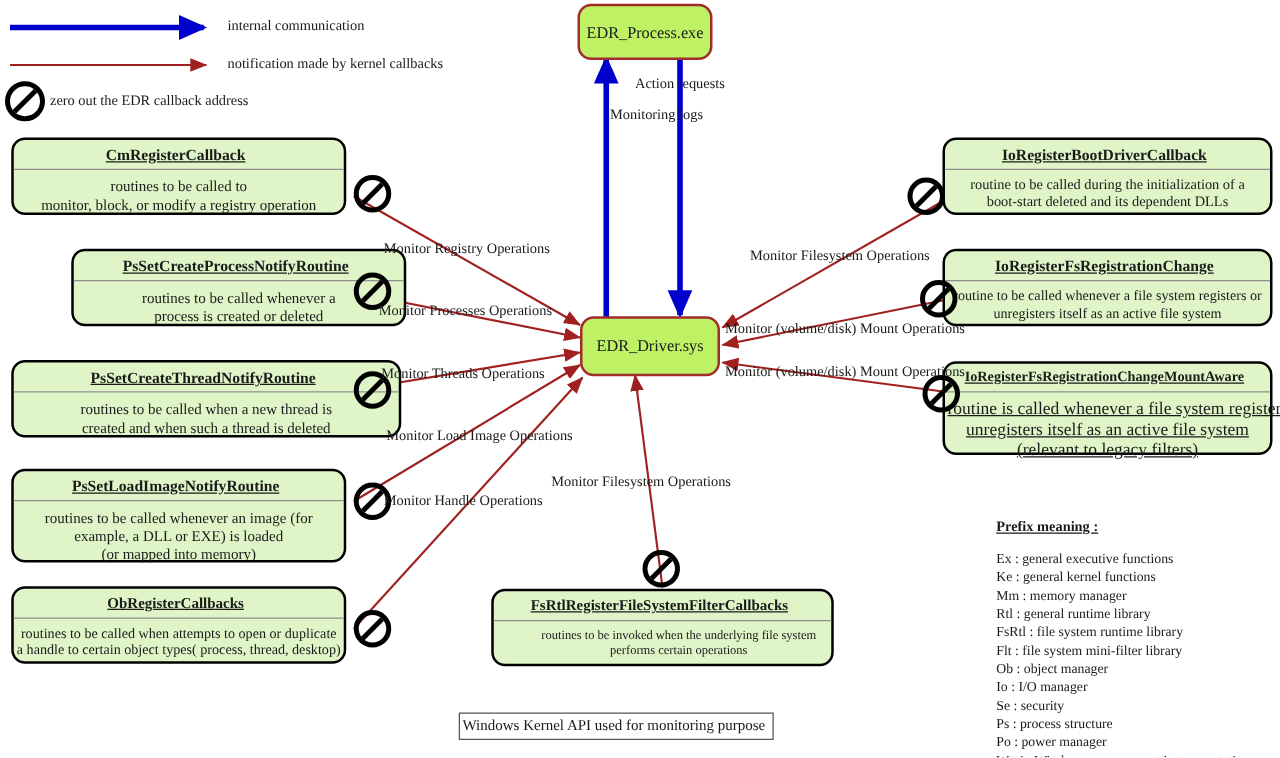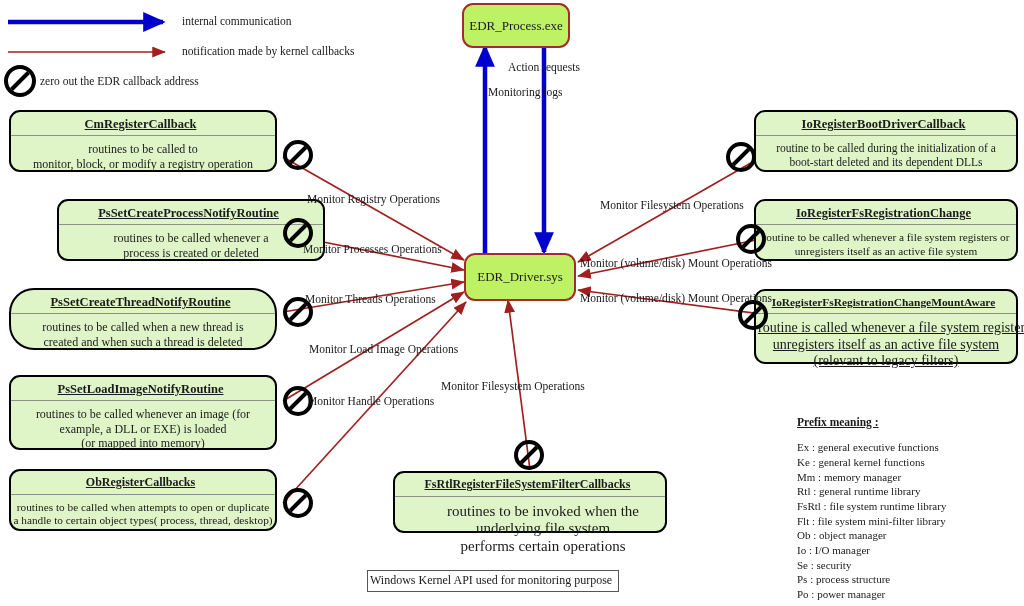--- a/index.html
+++ b/index.html
@@ -96,21 +96,21 @@
     <div class="desc">routines to be called to
 monitor, block, or modify a registry operation</div>
   </div>
 
   <div class="node" style="left:9px;top:199px;width:268px;height:62px;margin-left:48px;">
     <div class="title">PsSetCreateProcessNotifyRoutine</div>
     <div class="desc">routines to be called whenever a
 process is created or deleted</div>
   </div>
 
-  <div class="node" style="left:9px;top:288px;width:268px;height:62px;border-radius:25px;">
+  <div class="node" style="left:9px;top:288px;width:312px;height:62px;">
     <div class="title">PsSetCreateThreadNotifyRoutine</div>
     <div class="desc">routines to be called when a new thread is
 created and when such a thread is deleted</div>
   </div>
 
   <div class="node" style="left:9px;top:375px;width:268px;height:75px;">
     <div class="title">PsSetLoadImageNotifyRoutine</div>
     <div class="desc">routines to be called whenever an image (for
 example, a DLL or EXE) is loaded
 (or mapped into memory)</div>
@@ -136,21 +136,21 @@
 
   <div class="node wide" style="left:754px;top:289px;width:264px;height:75px;">
     <div class="title" style="font-size:11.4px;">IoRegisterFsRegistrationChangeMountAware</div>
     <div class="desc" style="white-space:pre;font-size:14px;text-decoration:underline;">routine is called whenever a file system registers or
 unregisters itself as an active file system
 (relevant to legacy filters)</div>
   </div>
 
   <div class="node" style="left:393px;top:471px;width:274px;height:62px;">
     <div class="title" style="font-size:12px;">FsRtlRegisterFileSystemFilterCallbacks</div>
-    <div class="desc" style="font-size:15px;padding-left:28px;">routines to be invoked when the underlying file system
+    <div class="desc" style="font-size:10px;padding-left:28px;">routines to be invoked when the underlying file system
 performs certain operations</div>
   </div>
 
   <div class="ban" style="left:283px;top:140px;width:30px;height:30px;"></div>
   <div class="ban" style="left:283px;top:218px;width:30px;height:30px;"></div>
   <div class="ban" style="left:283px;top:297px;width:30px;height:30px;"></div>
   <div class="ban" style="left:283px;top:386px;width:30px;height:30px;"></div>
   <div class="ban" style="left:283px;top:488px;width:30px;height:30px;"></div>
   <div class="ban" style="left:514px;top:440px;width:30px;height:30px;"></div>
   <div class="ban" style="left:726px;top:142px;width:30px;height:30px;"></div>

